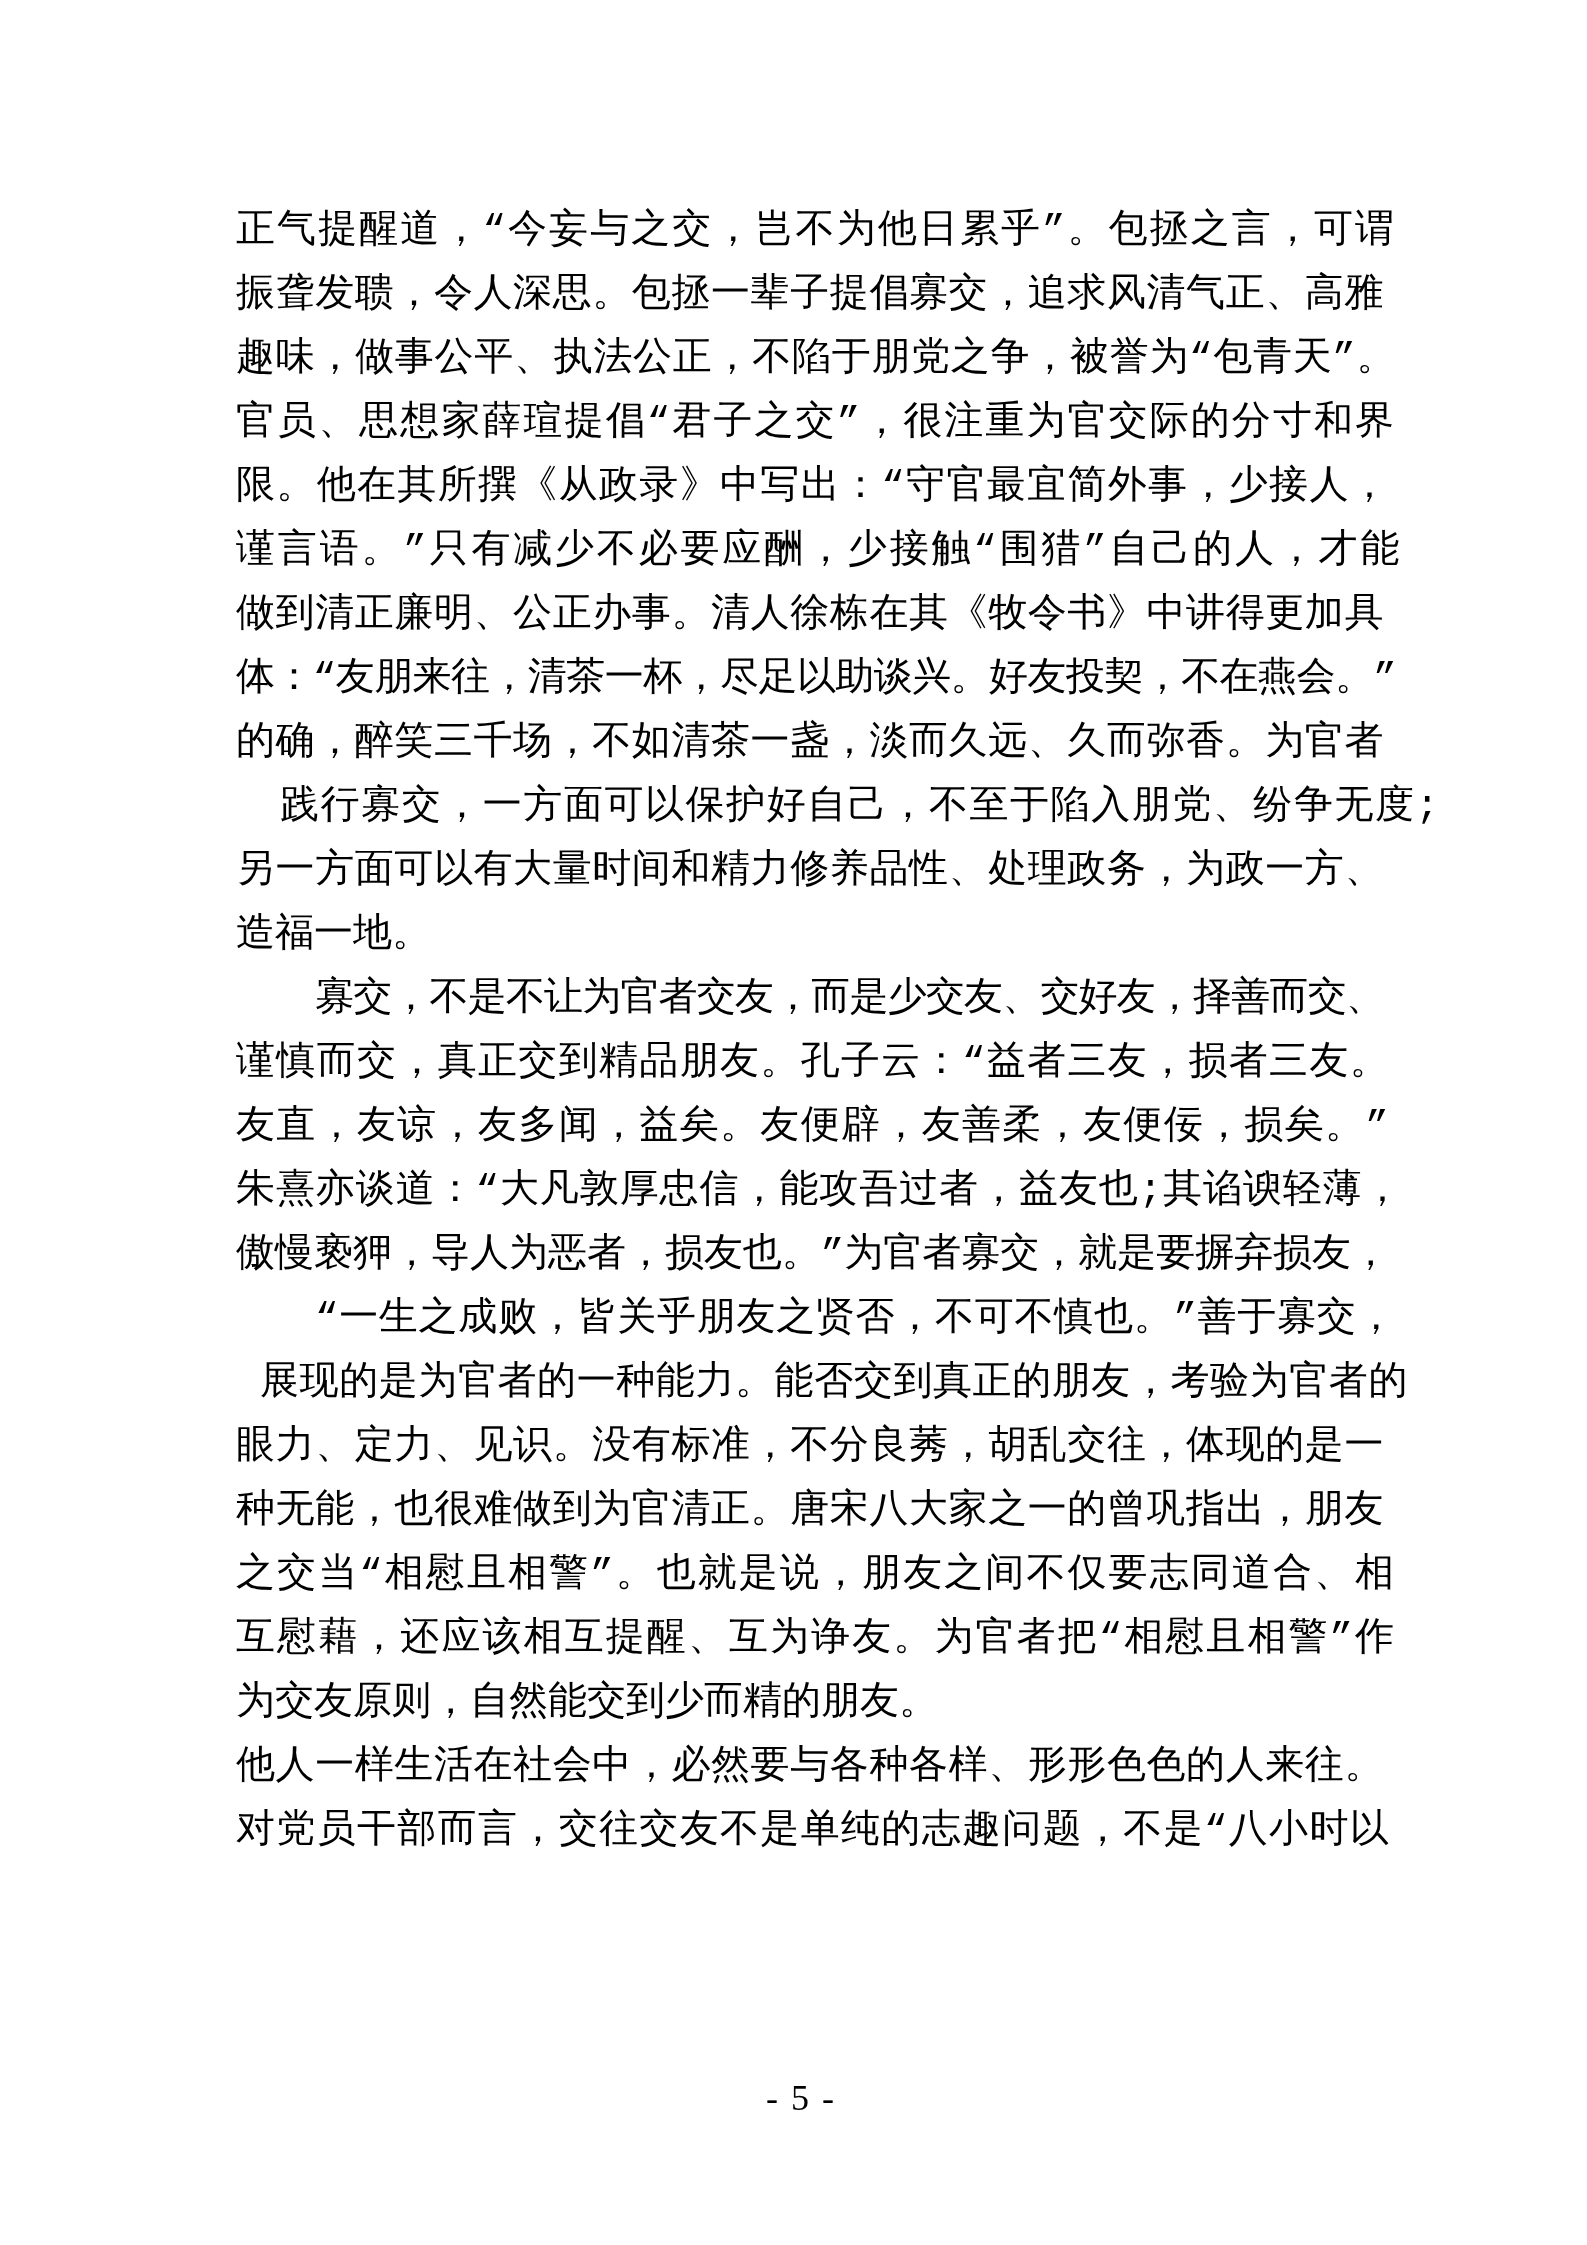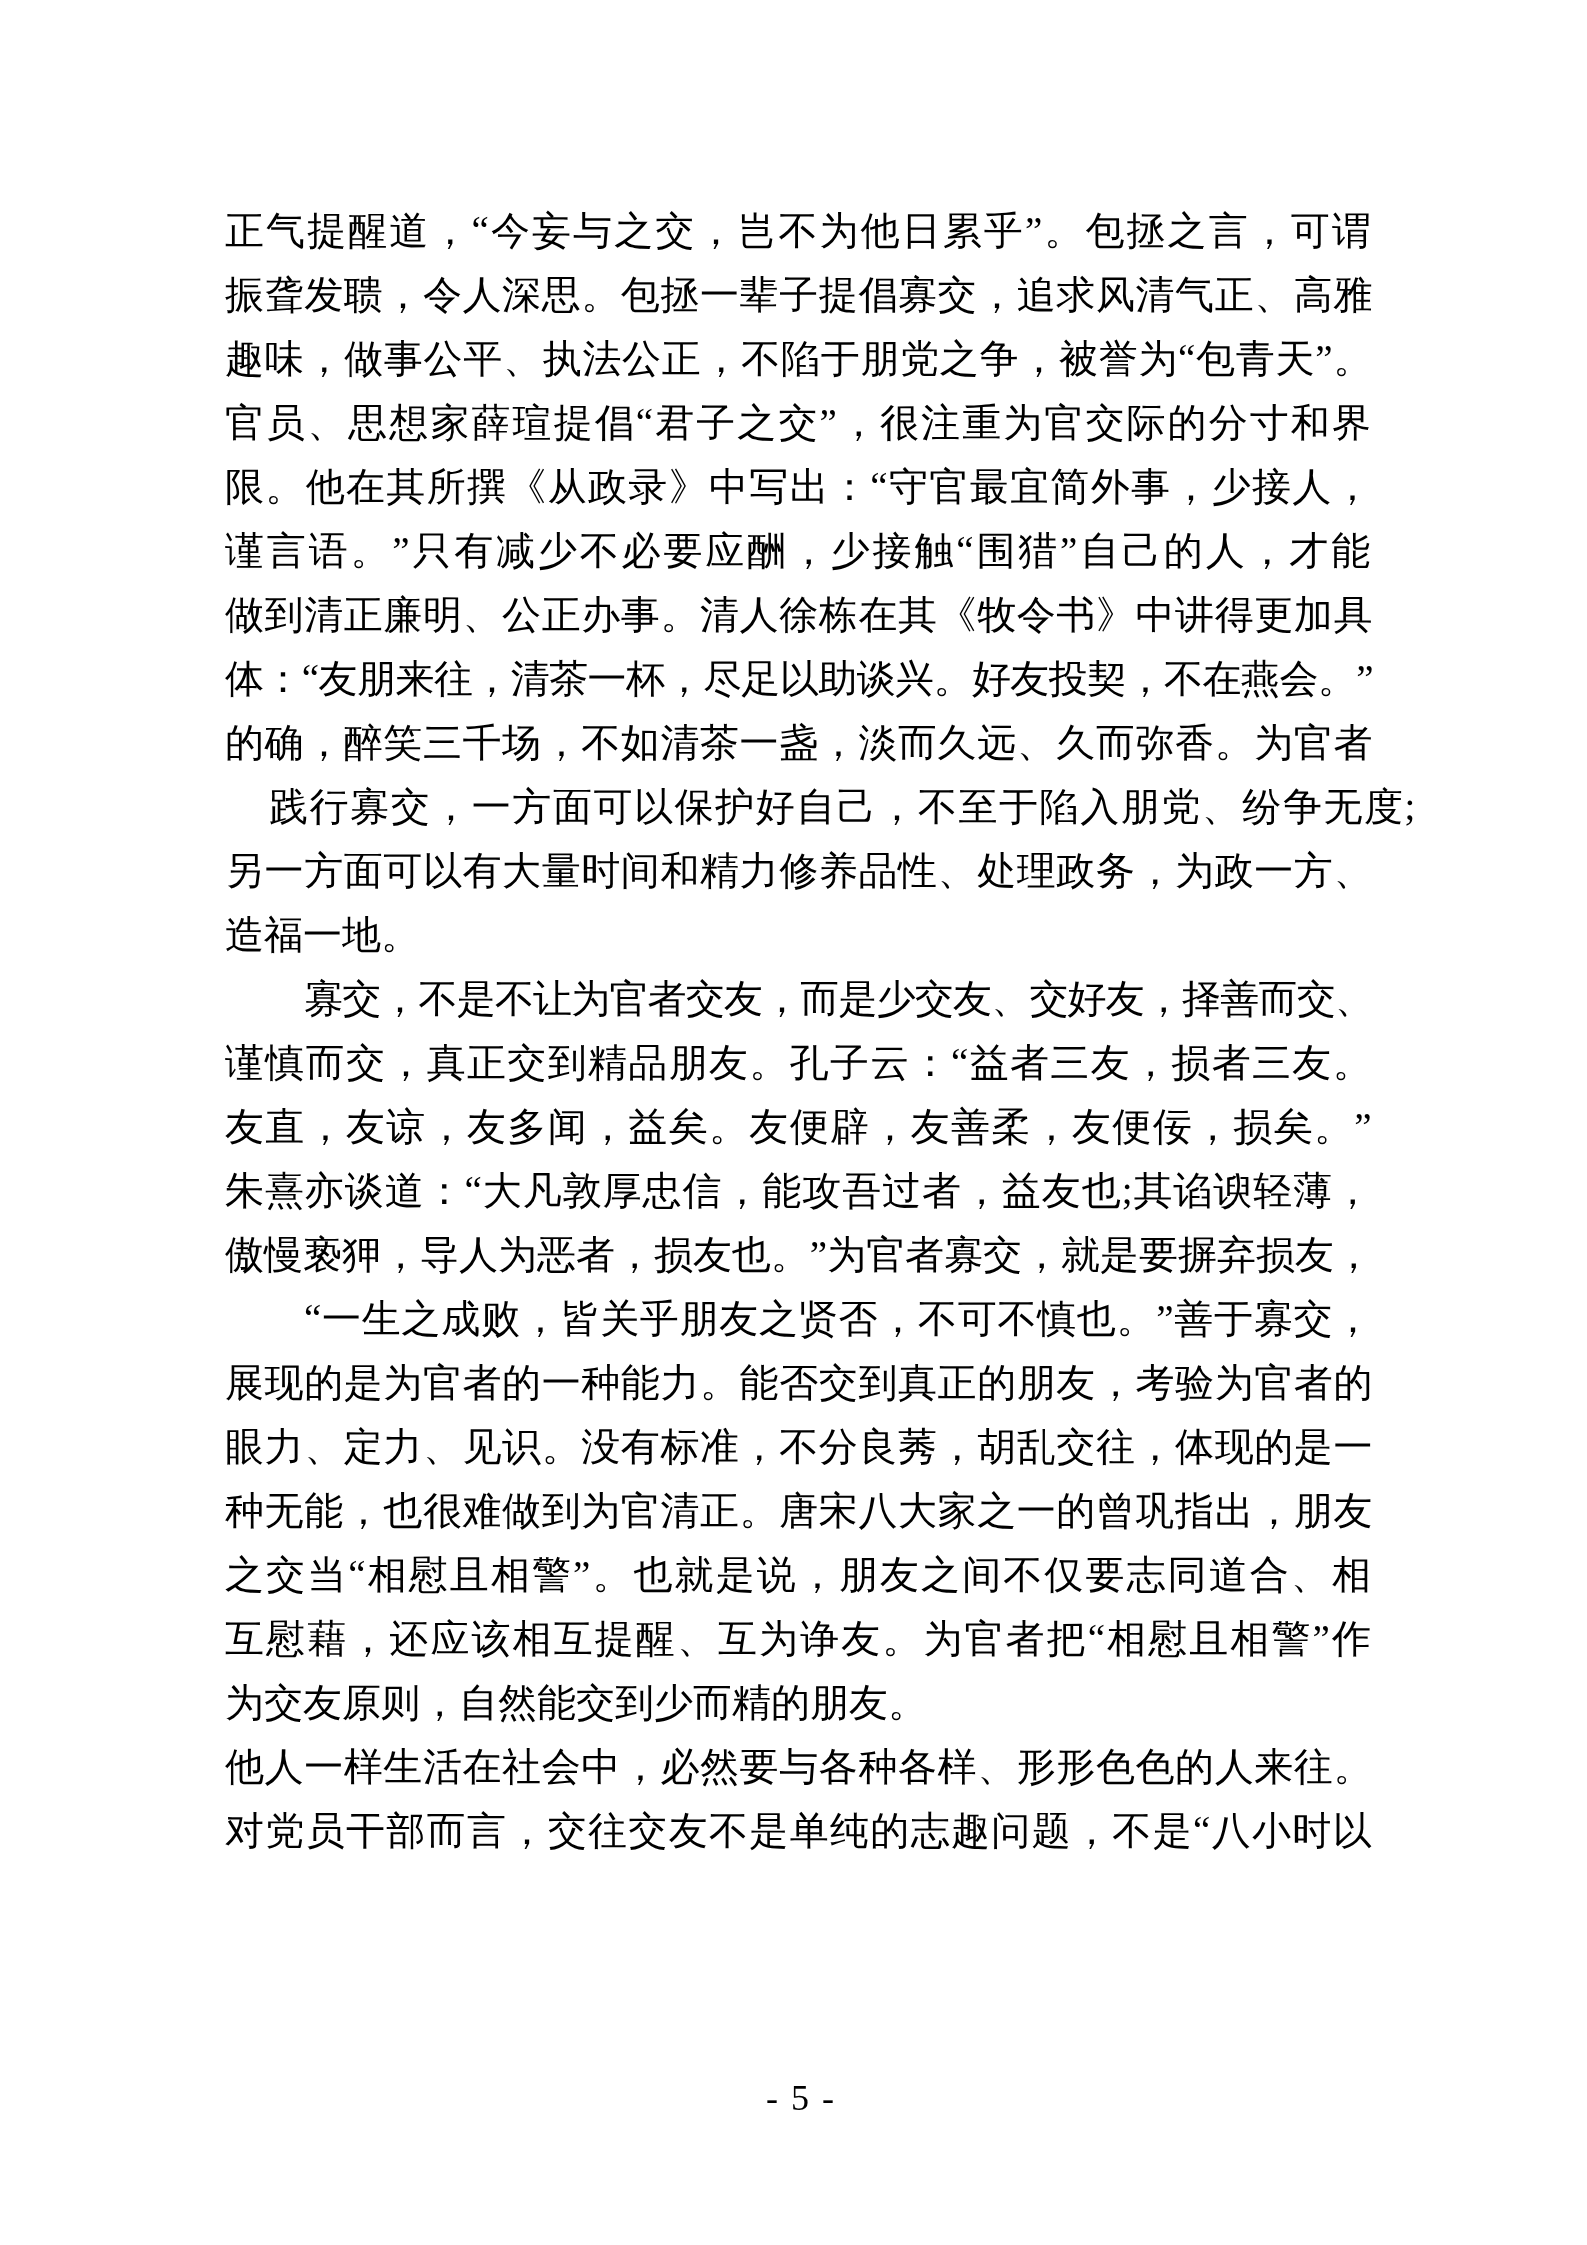--- a/index.html
+++ b/index.html
@@ -11,23 +11,24 @@
     position: relative;
     width: 1587px;
     height: 2245px;
     background: #ffffff;
     color: #000000;
     font-family: "Liberation Serif", "DejaVu Serif", serif;
     overflow: hidden;
   }
   .body-text {
     position: absolute;
-    left: 225px;
+    left: 236px;
     top: 199px;
     width: 1148px;
+    font-family: Liberation Mono, monospace;
   }
   .line {
     height: 64px;
     line-height: 64px;
     font-size: 39px;
     white-space: nowrap;
     font-weight: 400;
   }
   .line.indent {
     padding-left: 79px;
@@ -59,21 +60,21 @@
       <div class="line fill" style="letter-spacing: 0.586207px;"><span>的确，醉笑三千场，不如清茶一盏，淡而久远、久而弥香。为官者</span></div>
       <div class="line fill" style="letter-spacing: 1.55711px; margin-left: 44px;"><span>践行寡交，一方面可以保护好自己，不至于陷入朋党、纷争无度;</span></div>
       <div class="line fill" style="letter-spacing: 0.586207px;"><span>另一方面可以有大量时间和精力修养品性、处理政务，为政一方、</span></div>
       <div class="line"><span>造福一地。</span></div>
       <div class="line indent fill" style="letter-spacing: -0.821429px;"><span>寡交，不是不让为官者交友，而是少交友、交好友，择善而交、</span></div>
       <div class="line fill" style="letter-spacing: 1.33405px;"><span>谨慎而交，真正交到精品朋友。孔子云：“益者三友，损者三友。</span></div>
       <div class="line fill" style="letter-spacing: 1.33405px;"><span>友直，友谅，友多闻，益矣。友便辟，友善柔，友便佞，损矣。”</span></div>
       <div class="line fill" style="letter-spacing: 0.928125px;"><span>朱熹亦谈道：“大凡敦厚忠信，能攻吾过者，益友也;其谄谀轻薄，</span></div>
       <div class="line fill" style="letter-spacing: -0.0104167px; text-align: right;"><span>傲慢亵狎，导人为恶者，损友也。”为官者寡交，就是要摒弃损友，</span></div>
       <div class="line indent fill" style="letter-spacing: 0.727679px;"><span>“一生之成败，皆关乎朋友之贤否，不可不慎也。”善于寡交，</span></div>
-      <div class="line fill" style="letter-spacing: 0.586207px;"><span>展现的是为官者的一种能力。能否交到真正的朋友，考验为官者的</span></div>
+      <div class="line fill" style="letter-spacing: 0.586207px; margin-left: 24px;"><span>展现的是为官者的一种能力。能否交到真正的朋友，考验为官者的</span></div>
       <div class="line fill" style="letter-spacing: 0.586207px;"><span>眼力、定力、见识。没有标准，不分良莠，胡乱交往，体现的是一</span></div>
       <div class="line fill" style="letter-spacing: 0.586207px;"><span>种无能，也很难做到为官清正。唐宋八大家之一的曾巩指出，朋友</span></div>
       <div class="line fill" style="letter-spacing: 2.0819px;"><span>之交当“相慰且相警”。也就是说，朋友之间不仅要志同道合、相</span></div>
       <div class="line fill" style="letter-spacing: 2.0819px;"><span>互慰藉，还应该相互提醒、互为诤友。为官者把“相慰且相警”作</span></div>
       <div class="line"><span>为交友原则，自然能交到少而精的朋友。</span></div>
       <div class="line fill" style="letter-spacing: 0.586207px;"><span>他人一样生活在社会中，必然要与各种各样、形形色色的人来往。</span></div>
       <div class="line fill" style="letter-spacing: 1.33405px;"><span>对党员干部而言，交往交友不是单纯的志趣问题，不是“八小时以</span></div>
     </div>
   <div class="page-footer">- 5 -</div>
 </div>

